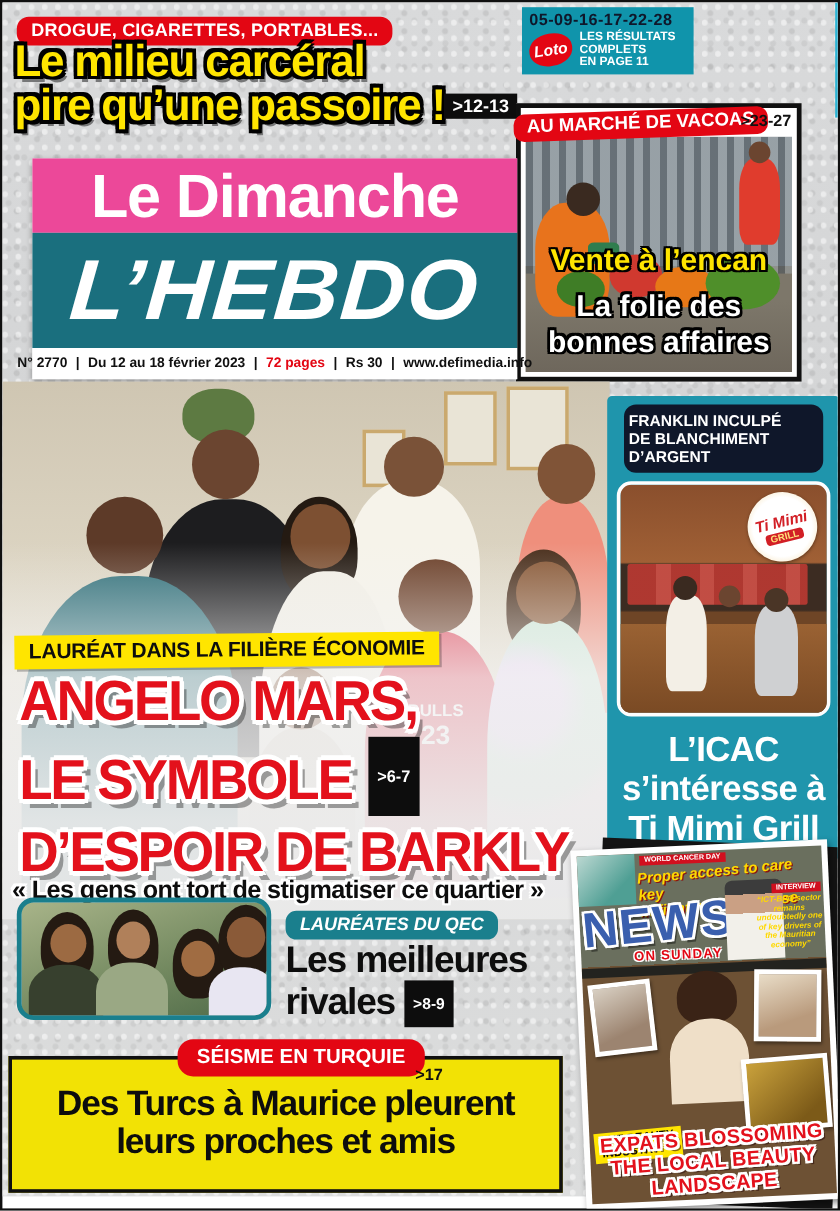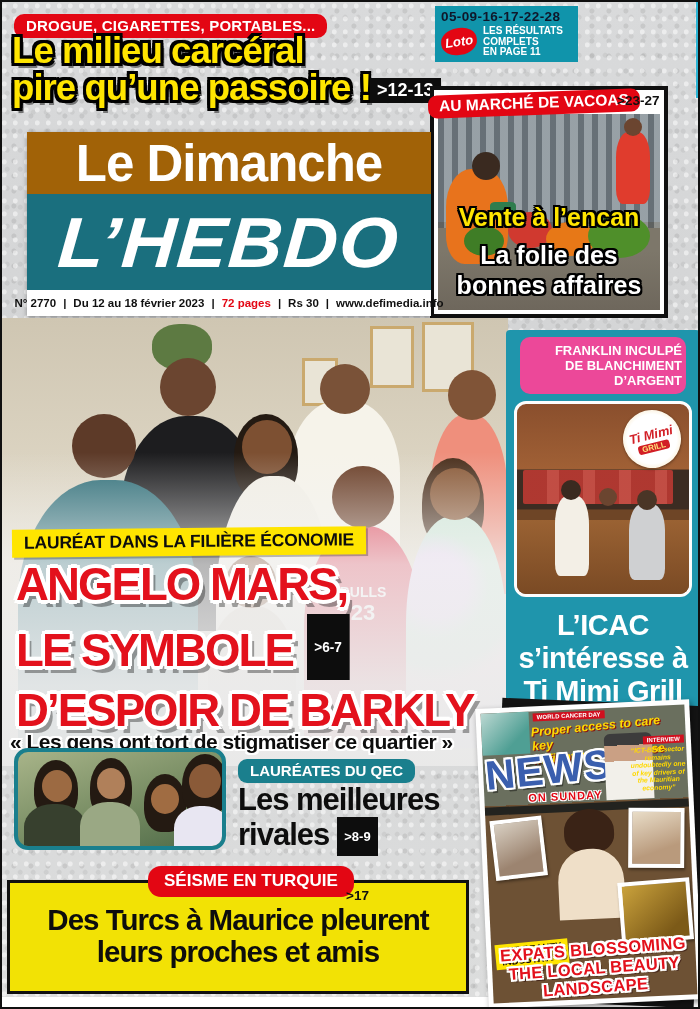--- a/index.html
+++ b/index.html
@@ -16,21 +16,21 @@
   
   .ob2{text-shadow:-2px -2px 0 #000,2px -2px 0 #000,-2px 2px 0 #000,2px 2px 0 #000,-2px 0 0 #000,2px 0 0 #000,0 -2px 0 #000,0 2px 0 #000;}
   .ob3{text-shadow:-3px -3px 0 #000,3px -3px 0 #000,-3px 3px 0 #000,3px 3px 0 #000,-3px 0 0 #000,3px 0 0 #000,0 -3px 0 #000,0 3px 0 #000,-2px -3px 0 #000,2px 3px 0 #000,4px 5px 0 rgba(0,0,0,.45);}
   .ow2{text-shadow:-2px -2px 0 #fff,2px -2px 0 #fff,-2px 2px 0 #fff,2px 2px 0 #fff,-2px 0 0 #fff,2px 0 0 #fff,0 -2px 0 #fff,0 2px 0 #fff;}
   .ow3{text-shadow:-3px -3px 0 #fff,3px -3px 0 #fff,-3px 3px 0 #fff,3px 3px 0 #fff,-4px 0 0 #fff,4px 0 0 #fff,0 -4px 0 #fff,0 4px 0 #fff,-3px 0 0 #fff,3px 0 0 #fff,6px 7px 0 rgba(20,20,20,.38);}
   .tag{display:inline-block;background:#0d0d0d;color:#fff;font-weight:800;}
 
   
   .kicker-pill{left:12px;top:12px;background:#e30613;color:#fff;font-size:15px;font-weight:800;padding:3px 12px 4px;border-radius:10px;letter-spacing:.2px;}
   .top-headline{left:10px;top:30px;color:#ffe500;font-size:37px;font-weight:900;line-height:37px;letter-spacing:-1px;transform:scaleX(.99);transform-origin:left;}
-  .ref-1213{left:368px;top:76px;font-size:18px;padding:2px 7px;text-align:center;}
+  .ref-1213{left:368px;top:76px;font-size:15px;padding:2px 7px;text-align:center;}
   .lotto{left:433px;top:4px;width:143px;height:56px;background:#1094ab;padding:3px 6px 2px;}
   .lotto-nums{color:#0f172a;font-size:13.5px;font-weight:800;letter-spacing:.4px;}
   .lotto-row{display:flex;align-items:center;margin-top:2px;}
   .lotto-logo{width:36px;height:27px;background:#e30613;border-radius:50% 45% 50% 45%;color:#fff;font-style:italic;font-weight:900;font-size:13px;display:flex;align-items:center;justify-content:center;transform:rotate(-8deg);}
   .lotto-txt{color:#fff;font-size:10px;font-weight:800;line-height:10.5px;margin-left:6px;}
   .barcode-box{left:580px;top:3px;width:117px;height:54px;background:#fff;padding:3px 4px 1px;}
   .bars{height:36px;background:repeating-linear-gradient(90deg,#000 0 2px,#fff 2px 3px,#000 3px 6px,#fff 6px 9px,#000 9px 10px,#fff 10px 13px);}
   .bar-digits{font-family:"DejaVu Sans Mono",monospace;font-size:9px;letter-spacing:2px;color:#000;text-align:center;}
   .cyan-sliver{left:694px;top:0;width:6px;height:96px;background:#2ab4d4;}
 
@@ -40,59 +40,59 @@
      background:linear-gradient(180deg,#8f979c 0 55%,#7d776a 55% 70%,#6e675c 100%);}
   .shed{position:absolute;left:0;top:0;width:100%;height:58%;background:repeating-linear-gradient(90deg,rgba(70,80,88,.55) 0 6px,rgba(160,170,176,.5) 6px 14px);}
   .blob{position:absolute;border-radius:50%;}
   .market-kicker{left:-6px;top:2px;background:#e30613;color:#fff;font-size:15.5px;font-weight:800;padding:2px 11px 3px;border-radius:9px;transform:rotate(-2deg);white-space:nowrap;}
   .ref-2327{left:183px;top:3px;color:#101010;font-size:13.5px;font-weight:800;}
   .market-t1{position:absolute;left:0;right:0;bottom:78px;text-align:center;color:#ffe500;font-size:25px;font-weight:900;}
   .market-t2{position:absolute;left:0;right:0;bottom:10px;text-align:center;color:#fff;font-size:25px;font-weight:900;line-height:30px;}
 
   
   .masthead{left:25px;top:130px;width:404px;background:#fff;box-shadow:0 2px 5px rgba(0,0,0,.35);}
-  .mast-red{background:#a16207;height:62px;display:flex;align-items:center;justify-content:center;color:#fff;font-size:51px;font-weight:900;letter-spacing:-1px;}
+  .mast-red{background:#ec4899;height:62px;display:flex;align-items:center;justify-content:center;color:#fff;font-size:51px;font-weight:900;letter-spacing:-1px;}
   .mast-teal{background:#1a6f7e;height:96px;display:flex;align-items:center;justify-content:center;color:#fff;font-size:71px;font-weight:900;font-style:italic;overflow:visible;}
   .mast-teal span{display:inline-block;transform:scaleX(1.06) skewX(-4deg);letter-spacing:1px;}
   .mast-info{height:26px;display:flex;align-items:center;justify-content:center;gap:7px;background:#fff;color:#101010;font-size:11.5px;font-weight:800;white-space:nowrap;}
   .mast-info .red{color:#e30613;}
 
   
   .main-photo{left:0;top:316px;width:506px;height:448px;overflow:hidden;
     background:linear-gradient(180deg,#cfc6b2 0%,#e4ddcc 55%,#efeade 100%);}
   .frame{position:absolute;background:#e9e4d6;border:3px solid #caa96e;}
   .person{position:absolute;border-radius:46% 46% 0 0;}
   .head{position:absolute;border-radius:50%;}
   .hair{position:absolute;border-radius:50% 50% 40% 40%;background:#241a12;}
   .jersey-label{position:absolute;width:100%;text-align:center;color:#fff;font-weight:900;}
   .haze{position:absolute;left:0;top:0;width:100%;height:100%;
     background:linear-gradient(180deg,rgba(250,250,250,0) 30%,rgba(243,243,243,.72) 55%,rgba(236,236,236,.94) 82%,rgba(233,233,233,.97) 100%);}
 
   
   .sidebar{left:504px;top:328px;width:194px;height:386px;background:#1f95ac;border-radius:4px;padding:7px 8px;}
-  .franklin-label{margin:0 auto;width:166px;background:#ec4899;border-radius:10px;color:#fff;font-size:13px;font-weight:800;text-align:right;line-height:15px;padding:6px 4px;}
+  .franklin-label{margin:0 auto;width:166px;background:#0f172a;border-radius:10px;color:#fff;font-size:13px;font-weight:800;text-align:left;line-height:15px;padding:6px 4px;}
   .mimi-photo{position:relative;margin-top:7px;height:196px;border-radius:12px;border:3px solid #fdfdfd;overflow:hidden;
     background:linear-gradient(180deg,#8a4f2d 0%,#a06035 34%,#3c2c22 35% 55%,#6e4526 56% 100%);}
   .mimi-logo{position:absolute;right:8px;top:6px;width:58px;height:58px;background:radial-gradient(circle,#fff 60%,#f3d9a0 100%);border-radius:50%;transform:rotate(-14deg);display:flex;flex-direction:column;align-items:center;justify-content:center;box-shadow:0 1px 3px rgba(0,0,0,.4);}
   .mimi-logo .script{color:#d21f26;font-style:italic;font-weight:900;font-size:13px;}
   .mimi-logo .grill{background:#d21f26;color:#ffe07a;font-size:8px;font-weight:900;padding:0 4px;border-radius:3px;margin-top:1px;}
   .menuboard{position:absolute;left:6px;top:66px;width:150px;height:34px;background:repeating-linear-gradient(90deg,#c33a33 0 24px,#d9534a 24px 36px);opacity:.85;border-radius:2px;}
   .counter{position:absolute;left:0;bottom:0;width:100%;height:74px;background:linear-gradient(180deg,#9a6233,#7a4a24);}
   .icac-head{color:#fff;font-size:29px;font-weight:900;text-align:center;line-height:33px;margin-top:12px;letter-spacing:-.5px;}
   .ref-3{display:block;margin:10px auto 0;width:40px;text-align:center;font-size:14px;padding:2px 0;}
 
   
   .laureat-strip{left:10px;top:526px;background:#ffe500;color:#0d0d0d;font-size:17.5px;font-weight:900;padding:3px 12px 4px;transform:rotate(-.6deg);letter-spacing:-.2px;box-shadow:2px 2px 0 rgba(0,0,0,.25);}
   .red-head{left:14px;top:552px;color:#e3111c;font-size:47px;font-weight:900;line-height:60px;letter-spacing:-2px;transform:scaleX(.97);transform-origin:left;white-space:nowrap;}
   .ref-67{font-size:14px;padding:3px 8px;vertical-align:14px;letter-spacing:0;margin-left:14px;text-shadow:none;}
   .main-quote{left:8px;top:728px;width:492px;color:#0d0d0d;font-size:21px;font-weight:900;text-align:left;letter-spacing:-.5px;}
 
   
   .girls-card{left:12px;top:746px;width:212px;height:102px;border:4px solid #1a7f8d;border-radius:14px;overflow:hidden;background:linear-gradient(160deg,#a8b489 0%,#72885f 60%,#4e6a48 100%);}
-  .qec-pill{left:236px;top:757px;background:#1a7f8d;color:#fff;font-size:15px;font-weight:800;padding:3px 12px 4px;border-radius:9px;}
+  .qec-pill{left:236px;top:757px;background:#1a7f8d;color:#fff;font-size:15px;font-weight:800;padding:3px 12px 4px;border-radius:9px;font-style:italic;}
   .qec-head{left:236px;top:780px;color:#0d0d0d;font-size:31px;font-weight:900;line-height:35px;letter-spacing:-1px;}
   .ref-89{font-size:13px;padding:2px 7px;vertical-align:4px;letter-spacing:0;margin-left:8px;}
 
   
   .turkey-band{left:5px;top:878px;width:462px;height:114px;background:#f2e205;border:3px solid #101010;}
   .seisme-pill{position:absolute;left:138px;top:-17px;background:#e30613;color:#fff;font-size:17px;font-weight:900;padding:5px 16px 6px;border-radius:13px;white-space:nowrap;}
   .seisme-pill::before{content:"";position:absolute;left:-12px;top:7px;border-style:solid;border-width:9px 13px 9px 0;border-color:transparent #101010 transparent transparent;z-index:-1;}
   .seisme-pill::after{content:"";position:absolute;right:-12px;top:7px;border-style:solid;border-width:9px 0 9px 13px;border-color:transparent transparent transparent #101010;z-index:-1;}
   .ref-17{position:absolute;left:336px;top:5px;color:#101010;font-size:13.5px;font-weight:800;}
   .turkey-head{margin-top:21px;text-align:center;color:#0d0d0d;font-size:29.5px;font-weight:900;line-height:32px;letter-spacing:-1px;}

